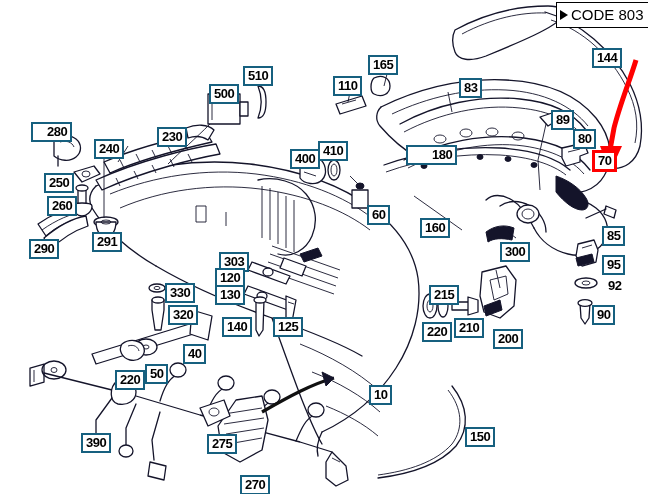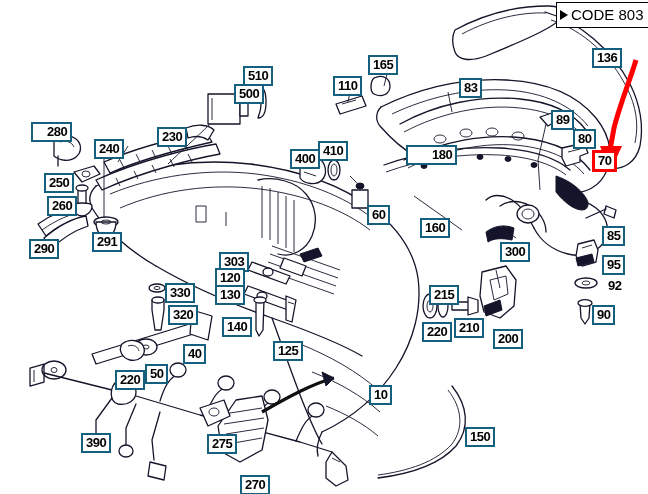--- a/index.html
+++ b/index.html
@@ -320,23 +320,23 @@
   <div class="code" id="codebadge" style="left: 556px; top: 2px;">
     <span class="tri"></span>
     <span>CODE 803</span>
   </div>
 
   <svg style="position:absolute;left:0;top:0;width:648px;height:494px;pointer-events:none;" viewBox="0 0 648 494" xmlns="http://www.w3.org/2000/svg">
     <path d="M636 60 C630 80 620 104 614 128 L610 150" fill="none" stroke="#ff0000" stroke-width="5"></path>
     <path d="M610 172 L600 146 L622 146 Z" fill="#ff0000"></path>
   </svg>
 
-<div class="lbl" style="left: 592px; top: 48px;">136</div>
+<div class="lbl" style="left: 592px; top: 48px;">144</div>
     <div class="lbl" style="left: 368px; top: 55px;">165</div>
-    <div class="lbl" style="left: 209px; top: 84px; margin-left: 25px;">500</div>
+    <div class="lbl" style="left: 209px; top: 84px;">500</div>
     <div class="lbl" style="left: 243px; top: 66px;">510</div>
     <div class="lbl" style="left: 333px; top: 76px;">110</div>
     <div class="lbl" style="left: 459px; top: 78px;">83</div>
     <div class="lbl" style="left: 551px; top: 110px;">89</div>
     <div class="lbl" style="left: 573px; top: 129px;">80</div>
     <div class="lbl" style="left: 31px; top: 122px; padding-left: 14px;">280</div>
     <div class="lbl" style="left: 157px; top: 127px;">230</div>
     <div class="lbl" style="left: 94px; top: 139px;">240</div>
     <div class="lbl" style="left: 406px; top: 145px; padding-left: 24px;">180</div>
     <div class="lbl" style="left: 290px; top: 149px;">400</div>
@@ -353,21 +353,21 @@
     <div class="lbl" style="left: 602px; top: 255px;">95</div>
     <div class="lbl" style="left: 219px; top: 252px;">303</div>
     <div class="lbl" style="left: 215px; top: 268px;">120</div>
     <div class="lbl bare" style="left: 605px; top: 278px;">92</div>
     <div class="lbl" style="left: 165px; top: 283px;">330</div>
     <div class="lbl" style="left: 215px; top: 285px;">130</div>
     <div class="lbl" style="left: 429px; top: 285px;">215</div>
     <div class="lbl" style="left: 168px; top: 305px;">320</div>
     <div class="lbl" style="left: 592px; top: 305px;">90</div>
     <div class="lbl" style="left: 222px; top: 317px;">140</div>
-    <div class="lbl" style="left: 273px; top: 317px; margin-top: 24px;">125</div>
+    <div class="lbl" style="left: 273px; top: 317px;">125</div>
     <div class="lbl" style="left: 454px; top: 318px;">210</div>
     <div class="lbl" style="left: 422px; top: 322px;">220</div>
     <div class="lbl" style="left: 493px; top: 329px;">200</div>
     <div class="lbl" style="left: 183px; top: 344px;">40</div>
     <div class="lbl" style="left: 115px; top: 370px;">220</div>
     <div class="lbl" style="left: 145px; top: 364px;">50</div>
     <div class="lbl" style="left: 369px; top: 385px;">10</div>
     <div class="lbl" style="left: 81px; top: 433px;">390</div>
     <div class="lbl" style="left: 207px; top: 434px;">275</div>
     <div class="lbl" style="left: 465px; top: 427px;">150</div>

